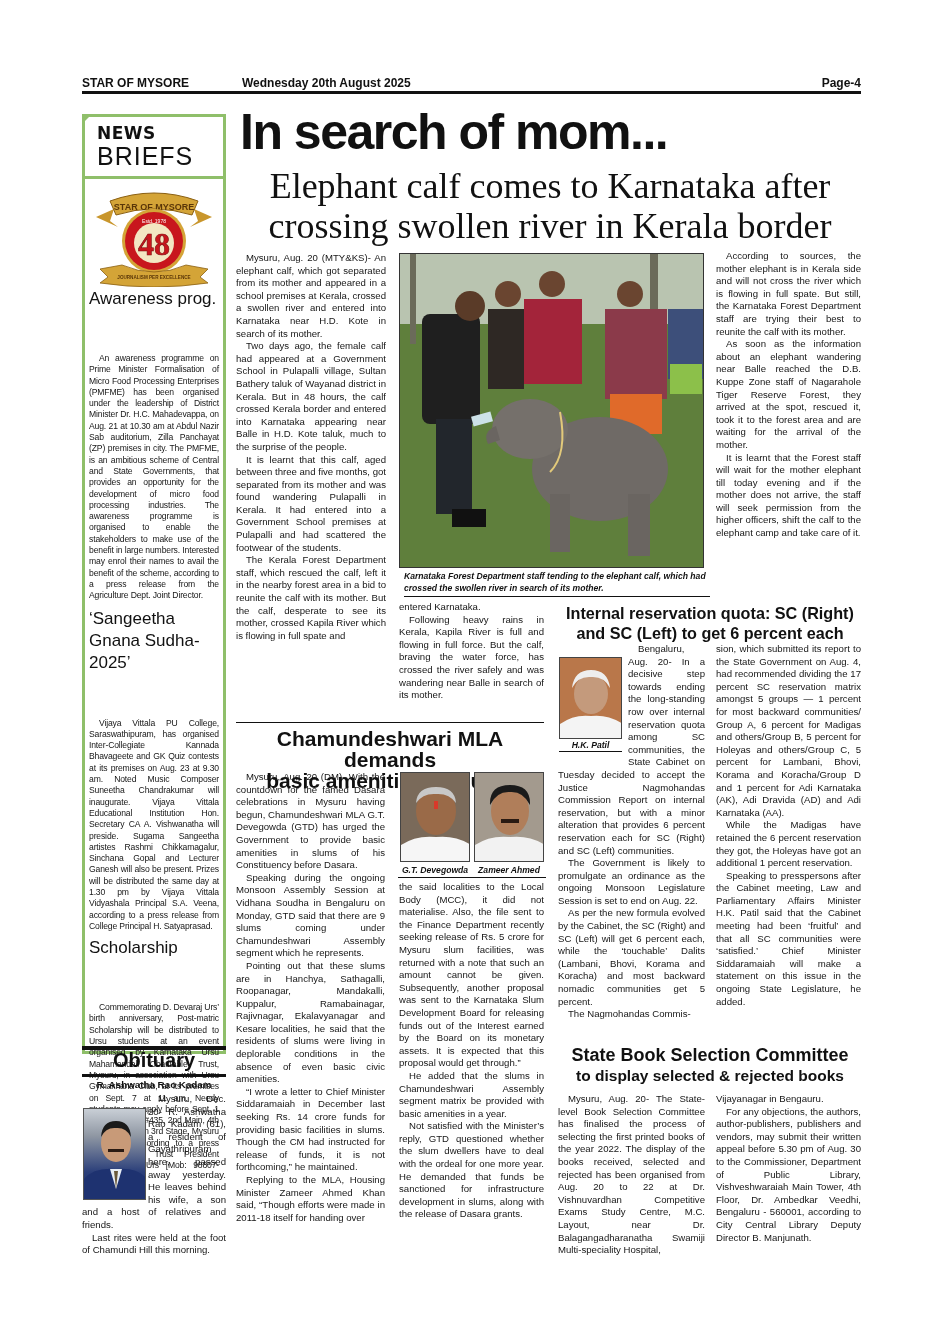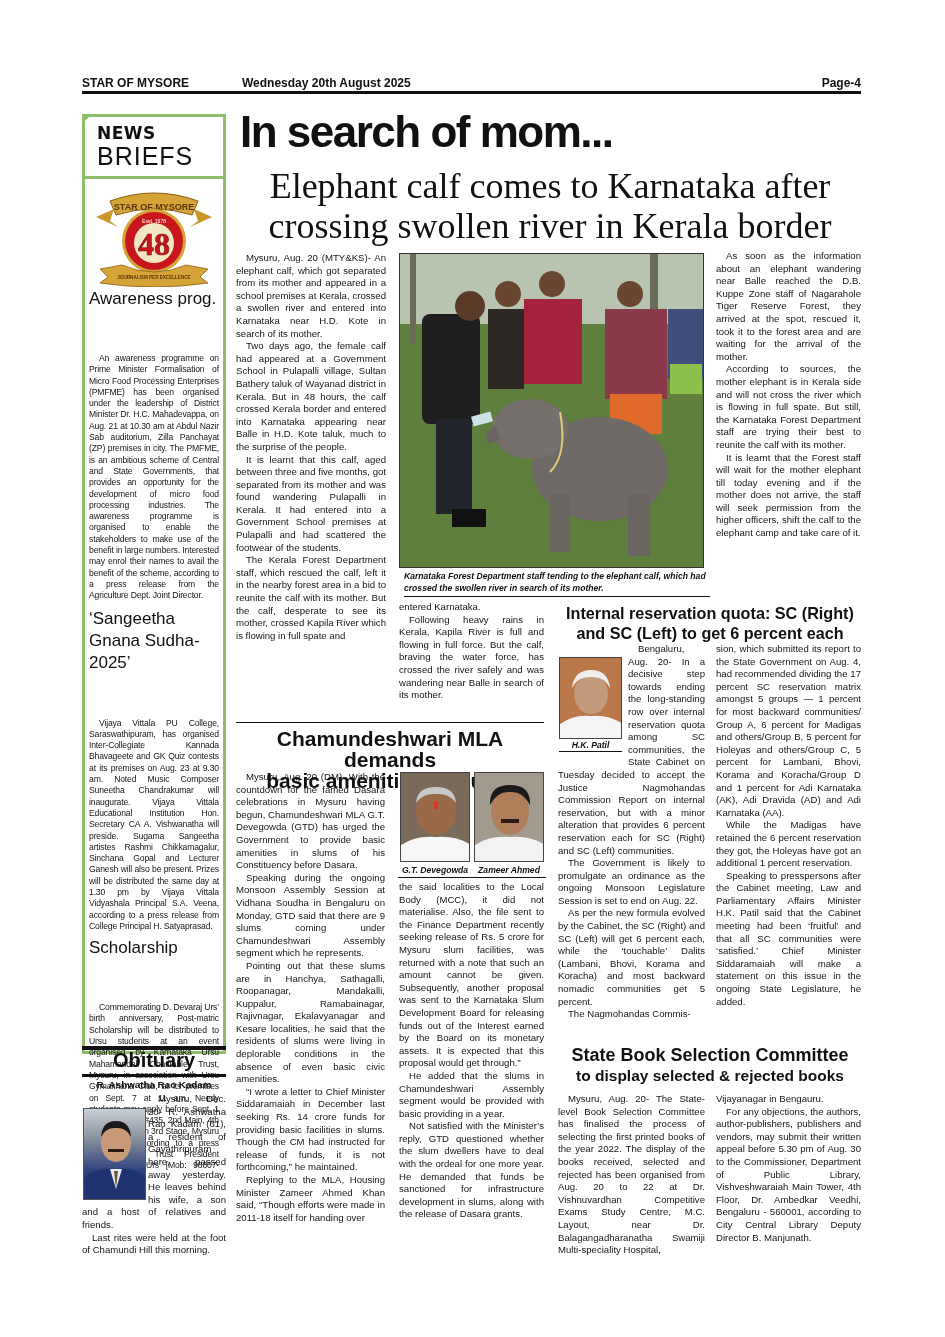--- a/index.html
+++ b/index.html
@@ -28,21 +28,21 @@
   .brief-body { padding: 0 4px 0 4px; margin-top: 44px; }
 
   
   #obit-rule-top { left: 82px; top: 1046px; width: 144px; height: 4px; background: #111; }
   #obit-title { left: 82px; top: 1049px; width: 144px; text-align: center; font-size: 20px; font-weight: bold; }
   #obit-rule-bot { left: 82px; top: 1074px; width: 144px; height: 3px; background: #111; }
   #obit-name { left: 82px; top: 1079px; width: 144px; text-align: center; font-size: 9.8px; font-weight: bold; }
   #obit-photo { left: 83px; top: 1108px; width: 63px; height: 92px; background: linear-gradient(180deg,#c9cfd6 0%,#8f97a3 30%,#2b3f7a 70%,#1e2f66 100%); border: 1px solid #555; overflow: hidden; }
 
   
-  #headline { left: 240px; top: 96px; width: 625px; font-family: "Liberation Sans", sans-serif; font-weight: bold; font-size: 44px; letter-spacing: -1.5px; line-height: 72px; white-space: nowrap; }
+  #headline { left: 240px; top: 96px; width: 625px; font-family: "Liberation Sans", sans-serif; font-weight: bold; font-size: 50px; letter-spacing: -1.5px; line-height: 72px; white-space: nowrap; }
   #subhead { left: 232px; top: 166px; width: 636px; text-align: center; font-family: "Liberation Serif", serif; font-size: 36px; line-height: 40px; color: #111; }
 
   
   #photo { left: 399px; top: 253px; width: 305px; height: 315px; border: 1px solid #333; background: #5c7a3a; overflow: hidden; }
   #caption { left: 404px; top: 571px; width: 306px; font-size: 8.6px; line-height: 11.6px; font-weight: bold; font-style: italic; border-bottom: 1px solid #111; padding-bottom: 2px; }
 
   
   .sec-head { font-family: "Liberation Sans", sans-serif; font-weight: bold; text-align: center; color: #111; }
   .hr { background: #111; height: 1px; }
 
@@ -167,22 +167,22 @@
   </svg>
 </div>
 <div id="caption" class="abs" data-name="lead-photo-caption">Karnataka Forest Department staff tending to the elephant calf, which had crossed the swollen river in search of its mother.</div>
 
 <div class="abs body-text" data-name="lead-column-2" style="left:399px; top:601px; width:145px;">
   <p style="text-indent:0;">entered Karnataka.</p>
   <p>Following heavy rains in Kerala, Kapila River is full and flowing in full force. But the calf, braving the water force, has crossed the river safely and was wandering near Balle in search of its mother.</p>
 </div>
 
 <div class="abs body-text" data-name="lead-column-3" style="left:716px; top:250px; width:145px;">
+  <p>According to sources, the mother elephant is in Kerala side and will not cross the river which is flowing in full spate. But still, the Karnataka Forest Department staff are trying their best to reunite the calf with its mother.</p>
   <p>As soon as the information about an elephant wandering near Balle reached the D.B. Kuppe Zone staff of Nagarahole Tiger Reserve Forest, they arrived at the spot, rescued it, took it to the forest area and are waiting for the arrival of the mother.</p>
-  <p>According to sources, the mother elephant is in Kerala side and will not cross the river which is flowing in full spate. But still, the Karnataka Forest Department staff are trying their best to reunite the calf with its mother.</p>
   <p>It is learnt that the Forest staff will wait for the mother elephant till today evening and if the mother does not arrive, the staff will seek permission from the higher officers, shift the calf to the elephant camp and take care of it.</p>
 </div>
 
 <div class="abs sec-head" data-name="reservation-headline" style="left:554px; top:603px; width:312px; font-size:16.2px; line-height:20px;">
   <div>Internal reservation quota: SC (Right)</div>
   <div>and SC (Left) to get 6 percent each</div>
 </div>
 <div class="abs portrait" data-name="hk-patil-photo" style="left:559px; top:657px; width:63px; height:82px; background:#c08a5a;">
   <svg width="63" height="82" viewBox="0 0 63 82" data-name="person-portrait-icon">
     <rect width="63" height="82" fill="#b9774a"></rect>
@@ -236,21 +236,21 @@
 
 <div class="abs body-text" data-name="mla-column-1" style="left:236px; top:771px; width:149px;">
   <p>Mysuru, Aug. 20 (DM)- With the countdown for the famed Dasara celebrations in Mysuru having begun, Chamundeshwari MLA G.T. Devegowda (GTD) has urged the Government to provide basic amenities in slums of his Constituency before Dasara.</p>
   <p>Speaking during the ongoing Monsoon Assembly Session at Vidhana Soudha in Bengaluru on Monday, GTD said that there are 9 slums coming under Chamundeshwari Assembly segment which he represents.</p>
   <p>Pointing out that these slums are in Hanchya, Sathagalli, Roopanagar, Mandakalli, Kuppalur, Ramabainagar, Rajivnagar, Ekalavyanagar and Kesare localities, he said that the residents of slums were living in deplorable conditions in the absence of even basic civic amenities.</p>
   <p>“I wrote a letter to Chief Minister Siddaramaiah in December last seeking Rs. 14 crore funds for providing basic facilities in slums. Though the CM had instructed for release of funds, it is not forthcoming,” he maintained.</p>
   <p>Replying to the MLA, Housing Minister Zameer Ahmed Khan said, “Though efforts were made in 2011-18 itself for handing over</p>
 </div>
 <div class="abs body-text" data-name="mla-column-2" style="left:399px; top:881px; width:145px;">
   <p style="text-indent:0;">the said localities to the Local Body (MCC), it did not materialise. Also, the file sent to the Finance Department recently seeking release of Rs. 5 crore for Mysuru slum facilities, was returned with a note that such an amount cannot be given. Subsequently, another proposal was sent to the Karnataka Slum Development Board for releasing funds out of the Interest earned by the Board on its monetary assets. It is expected that this proposal would get through.”</p>
-  <p>He added that the slums in Chamundeshwari Assembly segment would be provided with basic providing in a year.</p>
+  <p>He added that the slums in Chamundeshwari Assembly segment matrix be provided with basic amenities in a year.</p>
   <p>Not satisfied with the Minister’s reply, GTD questioned whether the slum dwellers have to deal with the ordeal for one more year. He demanded that funds be sanctioned for infrastructure development in slums, along with the release of Dasara grants.</p>
 </div>
 
 <div class="abs sec-head" data-name="book-headline" style="left:554px; top:1044px; width:312px;">
   <div style="font-size:18px; line-height:22px;">State Book Selection Committee</div>
   <div style="font-size:15.5px; line-height:20px;">to display selected &amp; rejected books</div>
 </div>
 <div class="abs body-text" data-name="book-column-1" style="left:558px; top:1093px; width:147px;">
   <p>Mysuru, Aug. 20- The State-level Book Selection Committee has finalised the process of selecting the first printed books of the year 2022. The display of the books received, selected and rejected has been organised from Aug. 20 to 22 at Dr. Vishnuvardhan Competitive Exams Study Centre, M.C. Layout, near Dr. Balagangadharanatha Swamiji Multi-speciality Hospital,</p>
 </div>

